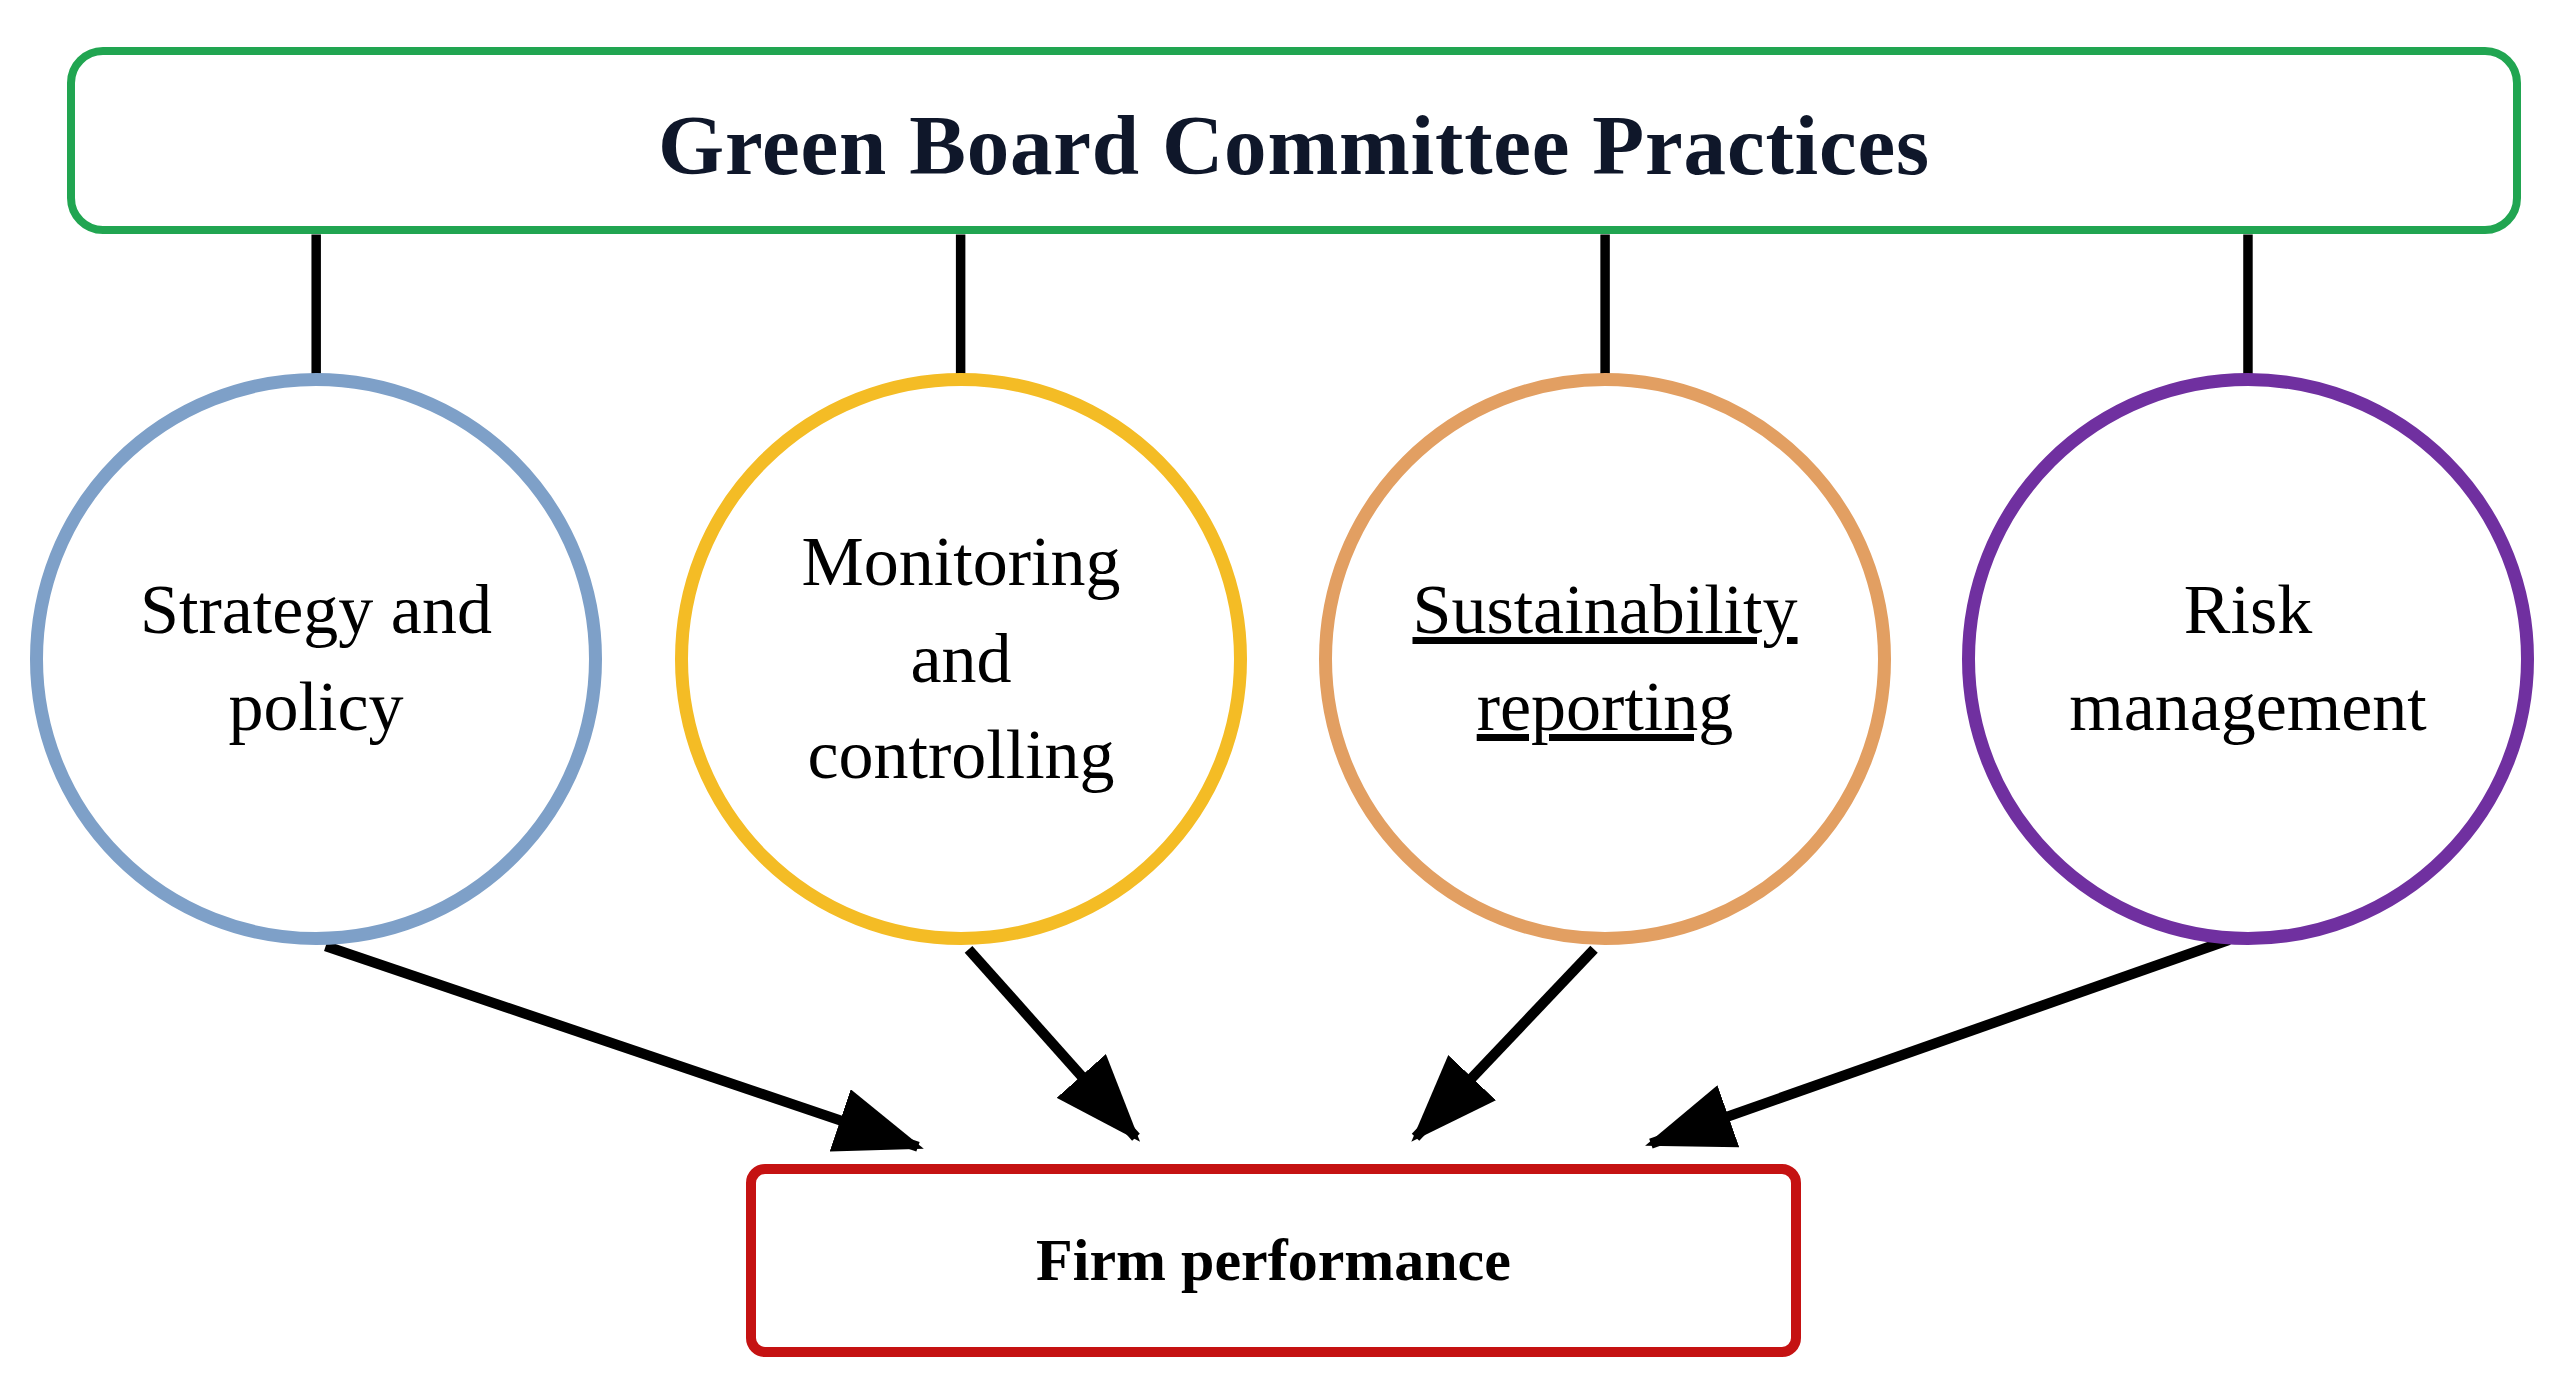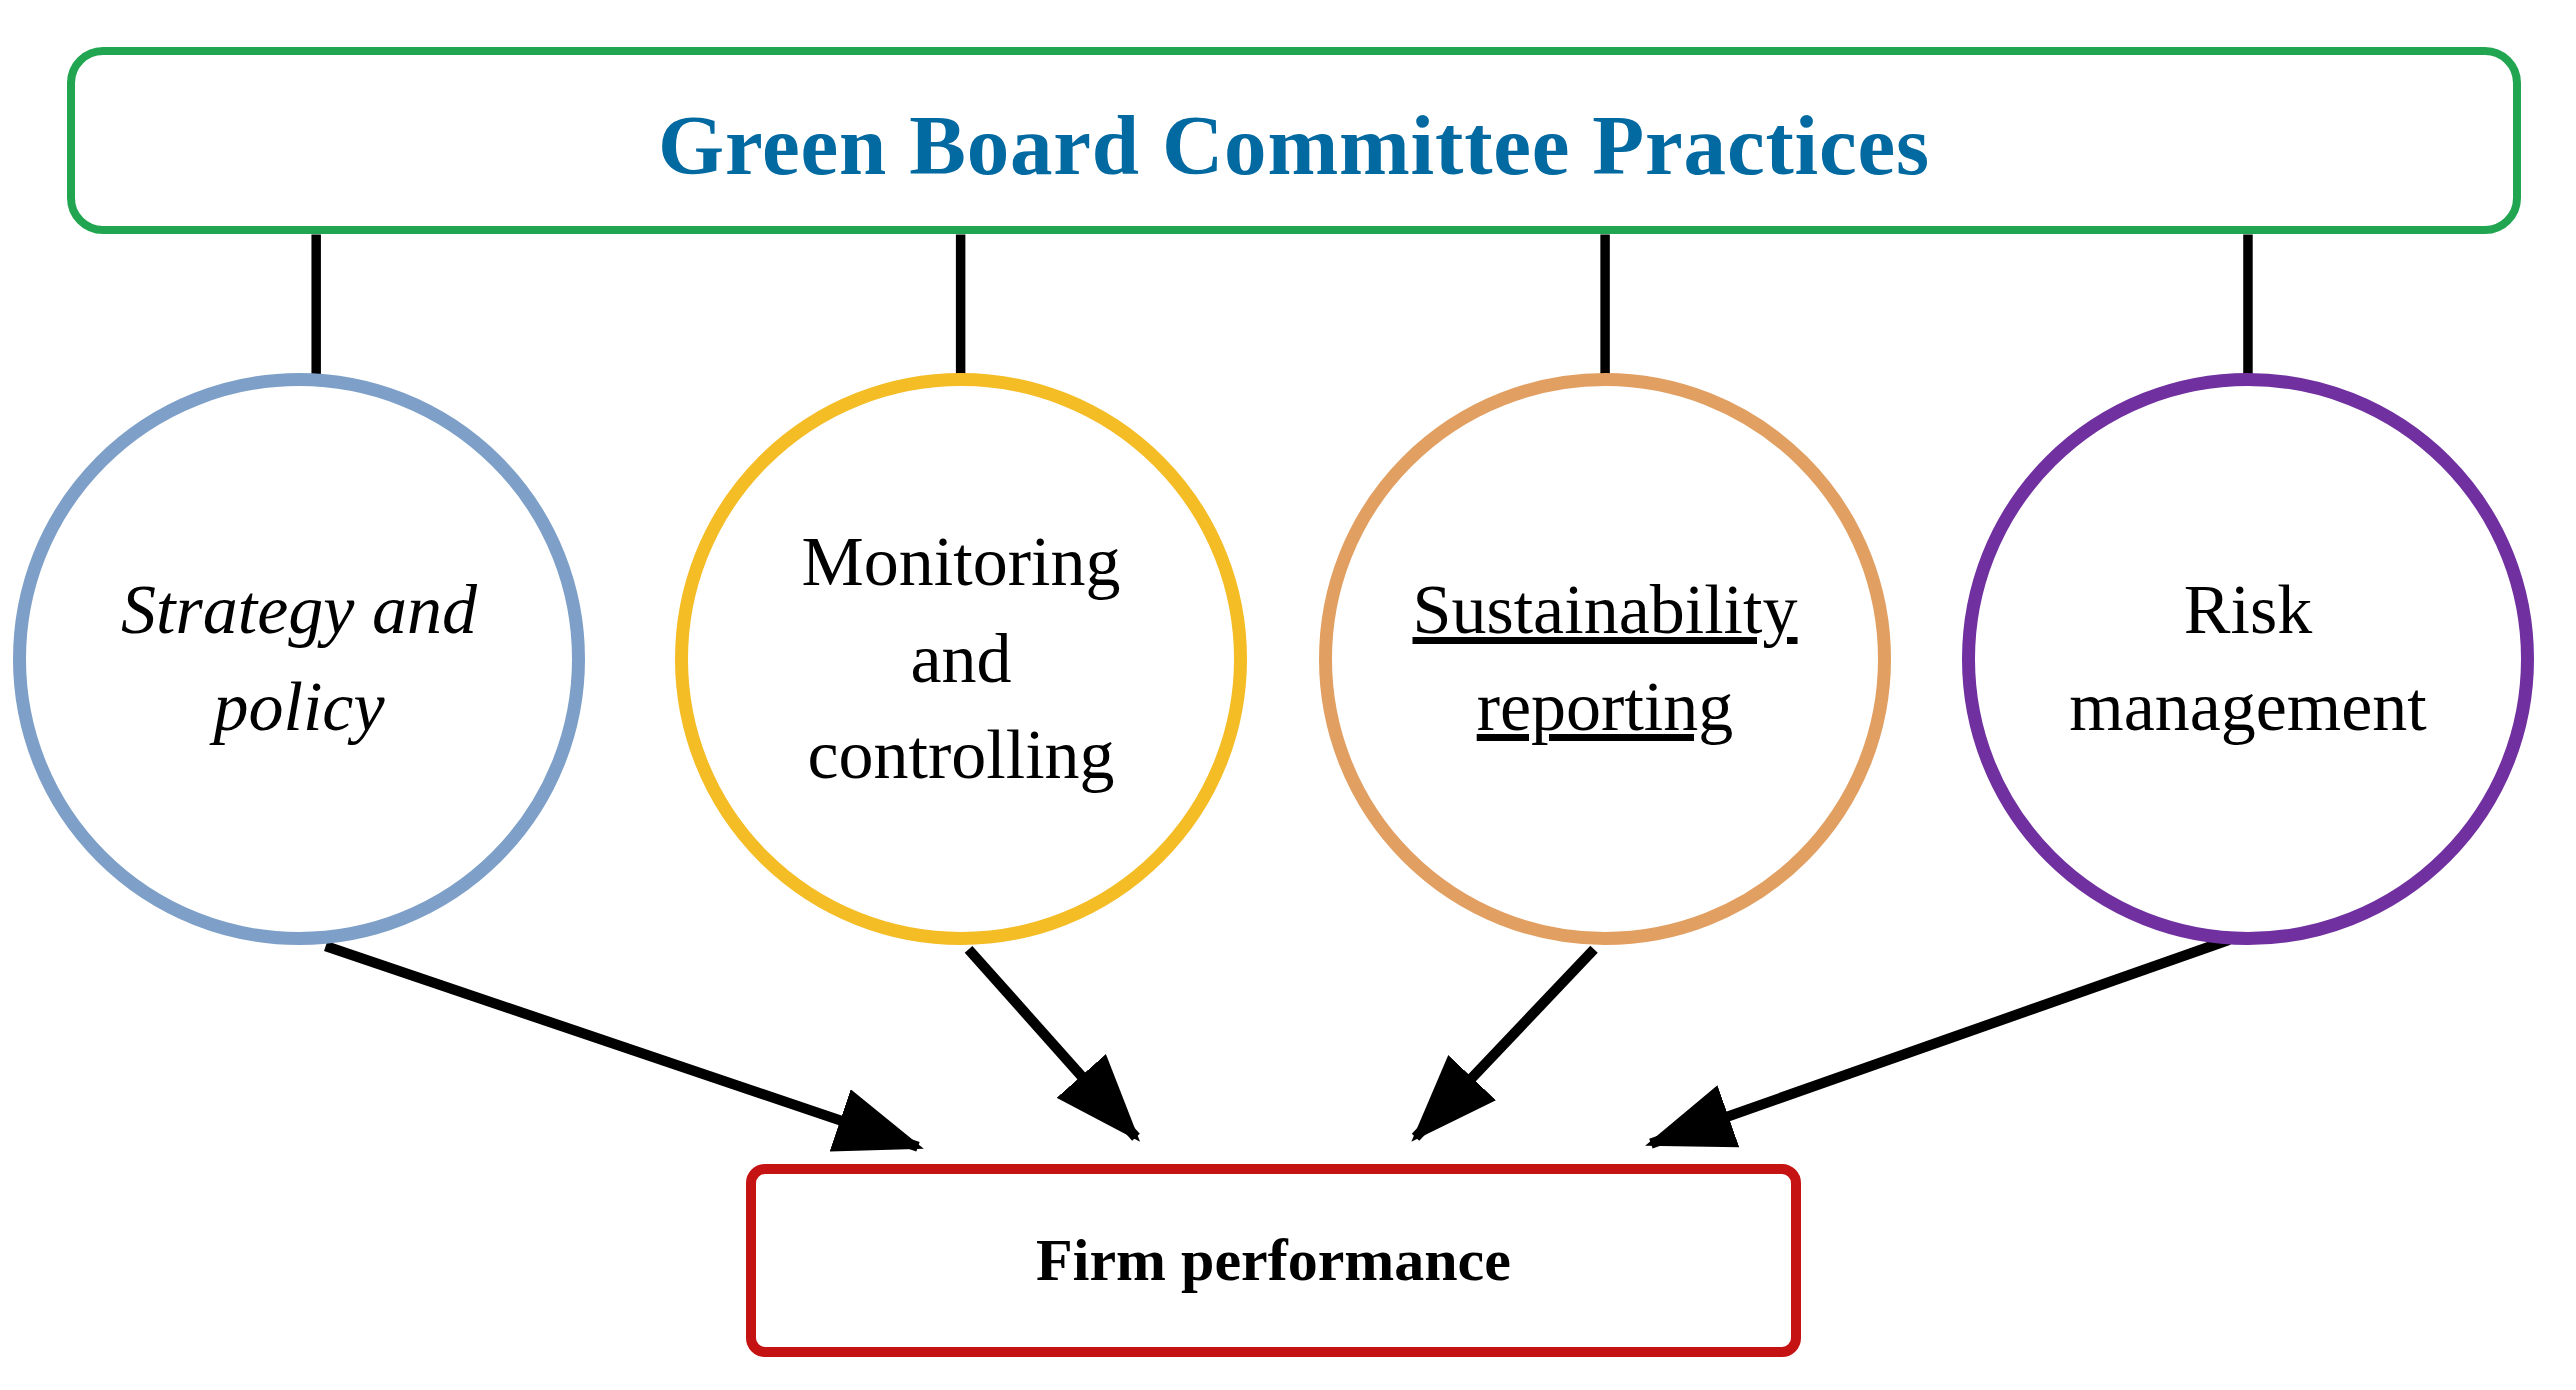--- a/index.html
+++ b/index.html
@@ -37,21 +37,21 @@
     left: 67px;
     top: 47px;
     width: 2454px;
     height: 187px;
     border: 8.7px solid transparent;
     border-radius: 36px;
   }
   .practices-box .title {
     font-size: 85px;
     font-weight: bold;
-    color: #0369a1;
+    color: #0f172a;
     letter-spacing: 0.8px;
     margin-top: 8px;
   }
   .outcome-box {
     left: 746px;
     top: 1164px;
     width: 1055px;
     height: 193px;
     border: 10.3px solid transparent;
     border-radius: 19px;
@@ -75,21 +75,21 @@
     justify-content: center;
     text-align: center;
     z-index: 2;
   }
   .practice-circle .circle-label {
     font-size: 70px;
     line-height: 1.38;
     color: #000000;
     white-space: pre-line;
   }
-  .circle-1 { left: 13px; font-style: italic; }
+  .circle-1 { left: 30px; }
   .circle-2 { left: 675px; }
   .circle-3 { left: 1319px; }
   .circle-4 { left: 1962px; font-family: Liberation Serif, serif; }
 </style>
 </head>
 <body>
 
 <div class="canvas">
 
   <svg class="overlay" viewBox="0 0 3261 1760" xmlns="http://www.w3.org/2000/svg">

